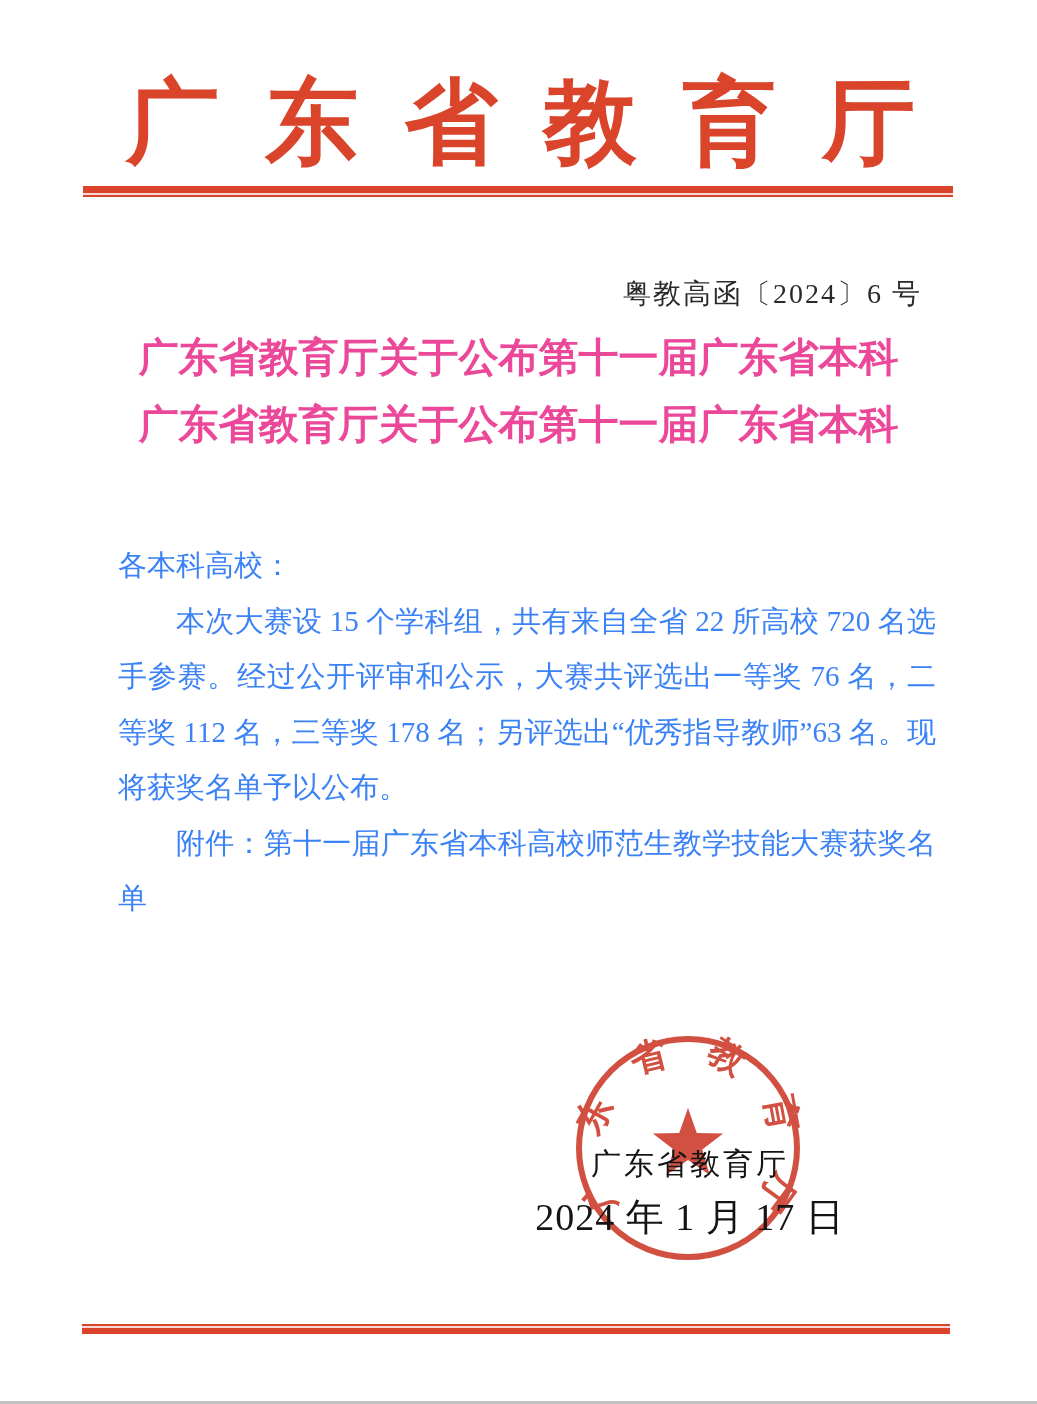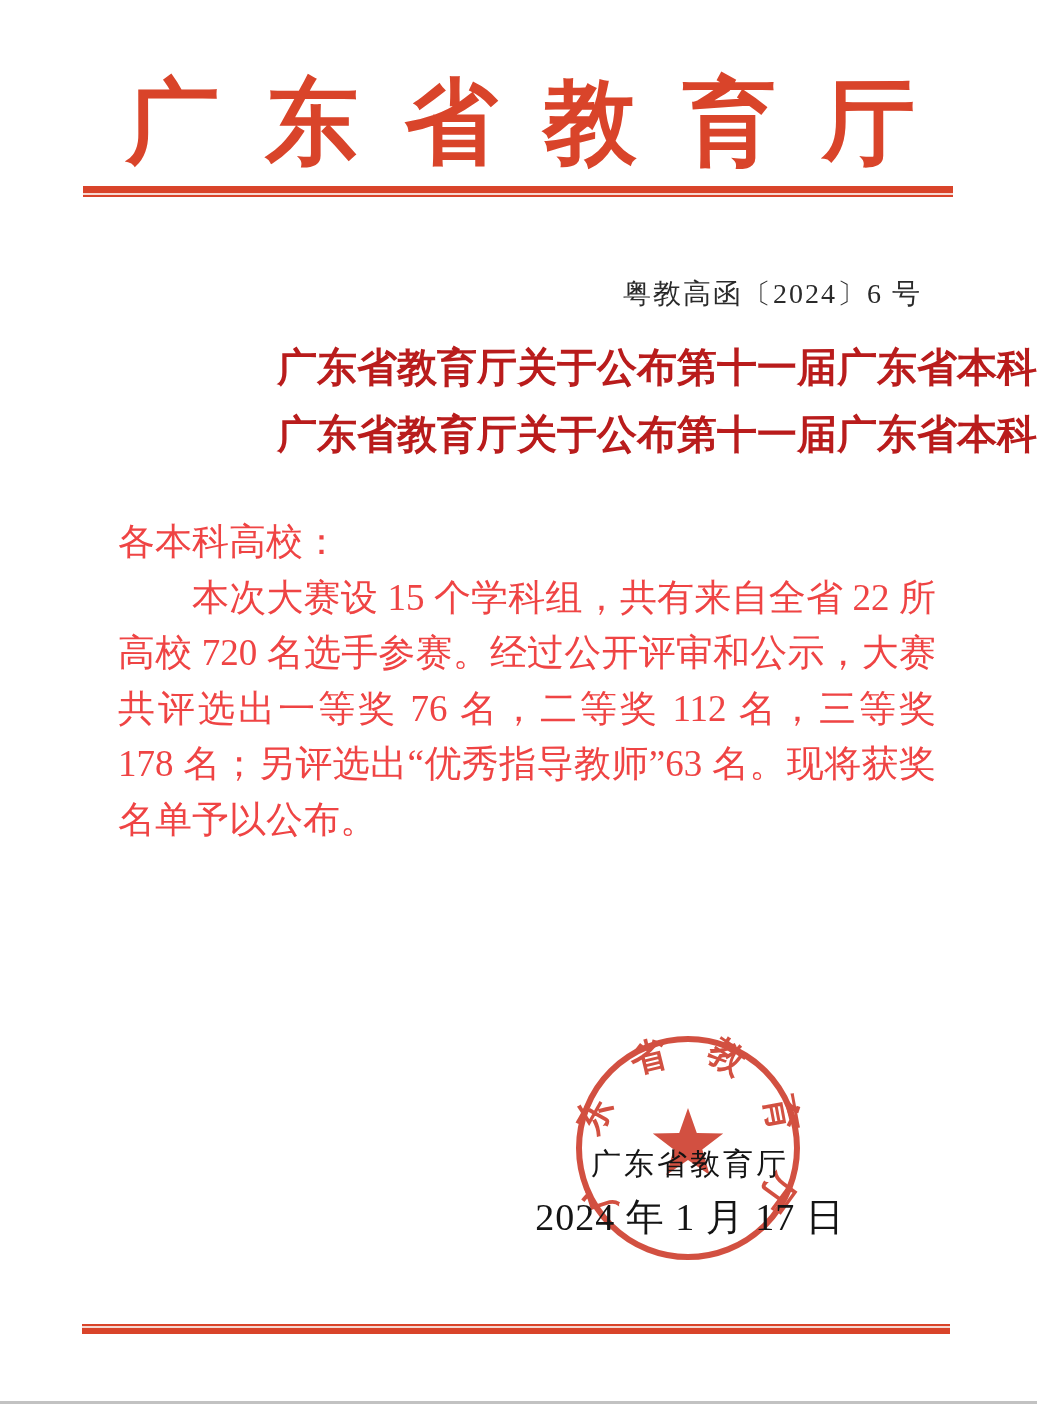--- a/index.html
+++ b/index.html
@@ -26,29 +26,29 @@
   .rule-top .thin{height:2px;background:#d9442a;}
 
   
   .doc-number{
     position:absolute;top:236px;right:115px;
     font-size:28px;color:#2a2a2a;letter-spacing:2px;margin-top:39px;
   }
 
   
   .doc-title{
-    position:absolute;left:0;right:0;top:334px;
-    text-align:right;color:#b91c1c;
+    position:absolute;left:0;right:0;top:324px;
+    text-align:center;color:#ec4899;
     font-size:40px;font-weight:bold;line-height:67px;
   }
 
   
   .body-text{
-    position:absolute;left:118px;top:514px;width:818px;
-    font-size:37px;line-height:55.5px;color:#ef4444;
+    position:absolute;left:118px;top:538px;width:818px;
+    font-size:29px;line-height:55.5px;color:#3b82f6;
     text-align:justify;
   }
   .body-text p{margin:0;}
   .indent{text-indent:2em;}
   .attachment{margin-top:23px;text-indent:2em;}
 
   
   .seal{position:absolute;left:572px;top:1032px;width:232px;height:232px;z-index:2;opacity:.92;}
   .seal text{font-family:"Liberation Serif","DejaVu Serif",serif;}
 
@@ -89,20 +89,21 @@
   <div class="doc-number">粤教高函〔2024〕6 号</div>
 
   <div class="doc-title">
     <div>广东省教育厅关于公布第十一届广东省本科</div>
     <div>广东省教育厅关于公布第十一届广东省本科</div>
   </div>
 
   <div class="body-text">
     <p>各本科高校：</p>
     <p class="indent">本次大赛设 15 个学科组，共有来自全省 22 所高校 720 名选手参赛。经过公开评审和公示，大赛共评选出一等奖 76 名，二等奖 112 名，三等奖 178 名；另评选出“优秀指导教师”63 名。现将获奖名单予以公布。</p>
+    <p class="attachment">附件：第十一届广东省本科高校师范生教学技能大赛获奖名单</p>
   </div>
 
   <svg class="seal" viewBox="0 0 232 232">
     <circle cx="116" cy="116" r="109" fill="none" stroke="#cf4231" stroke-width="6"></circle>
     <polygon fill="#cf4231" points="116,76 107.2,100.9 80.8,101.6 101.7,117.6 94.3,142.9 116,128 137.7,142.9 130.3,117.6 151.2,101.6 124.8,100.9"></polygon>
     <defs>
       <path id="sealArc" d="M 60.7,181.9 A 86,86 0 1 1 171.3,181.9" fill="none"></path>
     </defs>
     <text font-size="36" font-weight="bold" fill="#cf4231" letter-spacing="34">
       <textPath href="#sealArc" startOffset="14">广东省教育厅</textPath>

